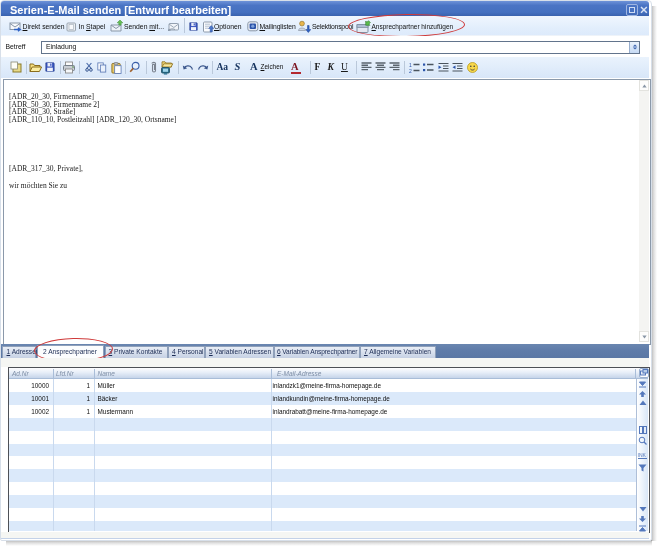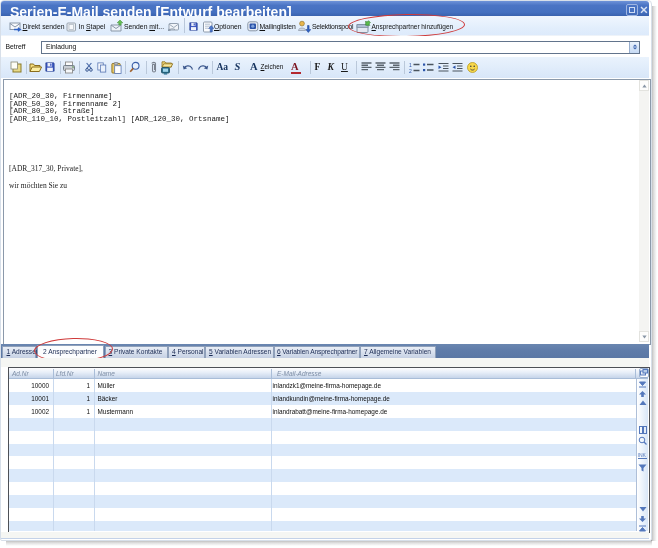--- a/index.html
+++ b/index.html
@@ -8,21 +8,21 @@
 </style>
 </head>
 <body>
 
 <div class="a" style="left:650px;top:6px;width:7px;height:535px;background:linear-gradient(90deg,rgba(105,105,105,.62),rgba(150,150,150,.30) 55%,rgba(200,200,200,0));"></div>
 <div class="a" style="left:6px;top:539px;width:646px;height:7px;background:linear-gradient(180deg,rgba(105,105,105,.62),rgba(150,150,150,.30) 55%,rgba(200,200,200,0));"></div>
 
 <div class="a" id="win" style="left:0px;top:0px;width:650px;height:539px;background:#fff;border:1px solid #d7dfe9;border-radius:4px 4px 2px 2px;"></div>
 
 <div class="a" style="left:1px;top:1px;width:648px;height:14.5px;border-radius:3px 3px 0 0;background:linear-gradient(180deg,#6d92d8 0%,#4a74c4 30%,#4570c0 75%,#3a62ae 100%);"></div>
-<div class="a" style="left:10px;top:3.5px;font-size:14px;font-weight:bold;color:#fff;letter-spacing:0px;">Serien-E-Mail senden [Entwurf bearbeiten]</div>
+<div class="a" style="left:10px;top:3.5px;font-size:11px;font-weight:bold;color:#fff;letter-spacing:0px;">Serien-E-Mail senden [Entwurf bearbeiten]</div>
 
 <div class="a" style="left:626px;top:4px;width:10px;height:9.5px;border:1px solid #9fb6e2;border-radius:2px;"></div>
 <div class="a" style="left:629px;top:6.5px;width:4px;height:4px;border:1px solid #cfdcf4;"></div>
 
 <svg class="a" style="left:639.5px;top:5.5px" width="8" height="8">
     <path d="M1 1 L6.8 6.8 M6.8 1 L1 6.8" stroke="#d8e2f4" stroke-width="1.5"></path>
   </svg>
 
 <div class="a" style="left:1px;top:15.5px;width:648px;height:20px;background:linear-gradient(180deg,#f0f6fe 0%,#e2eefc 60%,#dceafb 100%);"></div>
 <div class="a" style="left:1px;top:35.2px;width:648px;height:1px;background:#eef3f9;"></div>
@@ -231,21 +231,21 @@
 <div class="a" style="left:638.5px;top:80px;width:10.5px;height:262px;background:#f4f4f2;"></div>
 <div class="a" style="left:638.5px;top:80px;width:10.5px;height:11px;background:#fdfdfc;border:1px solid #e3e3df;box-sizing:border-box;"></div>
 <svg class="a" style="left:641.5px;top:84px" width="5" height="4">
     <path d="M2.5 0.5 L4.7 3.4 L0.3 3.4 Z" fill="#8a97a6"></path>
   </svg>
 <div class="a" style="left:638.5px;top:331px;width:10.5px;height:11px;background:#fdfdfc;border:1px solid #e3e3df;box-sizing:border-box;"></div>
 <svg class="a" style="left:641.5px;top:335px" width="5" height="4">
     <path d="M2.5 3.5 L4.7 0.6 L0.3 0.6 Z" fill="#8a97a6"></path>
   </svg>
 
-<div class="a" style="left:9px;top:93.1px;font-family:Liberation Mono, monospace;font-size:7.5px;line-height:7.55px;color:#1a1a1a;">
+<div class="a" style="left:9px;top:93.1px;font-family:Liberation Serif, serif;font-size:7.5px;line-height:7.55px;color:#1a1a1a;">
 [ADR_20_30, Firmenname]<br>
 [ADR_50_30, Firmenname 2]<br>
 [ADR_80_30, Straße]<br>
 [ADR_110_10, Postleitzahl] [ADR_120_30, Ortsname]
 </div>
 <div class="a" style="left:9px;top:164.4px;font-family:'Liberation Serif',serif;font-size:7.5px;color:#1a1a1a;">[ADR_317_30, Private],</div>
 <div class="a" style="left:9px;top:180.6px;font-family:'Liberation Serif',serif;font-size:7.5px;color:#1a1a1a;">wir möchten Sie zu</div>
 
 <div class="a" style="left:1px;top:343.5px;width:648px;height:14px;background:linear-gradient(180deg,#6a86b0 0%,#5f7ca9 45%,#5a77a4 100%);"></div>
 

